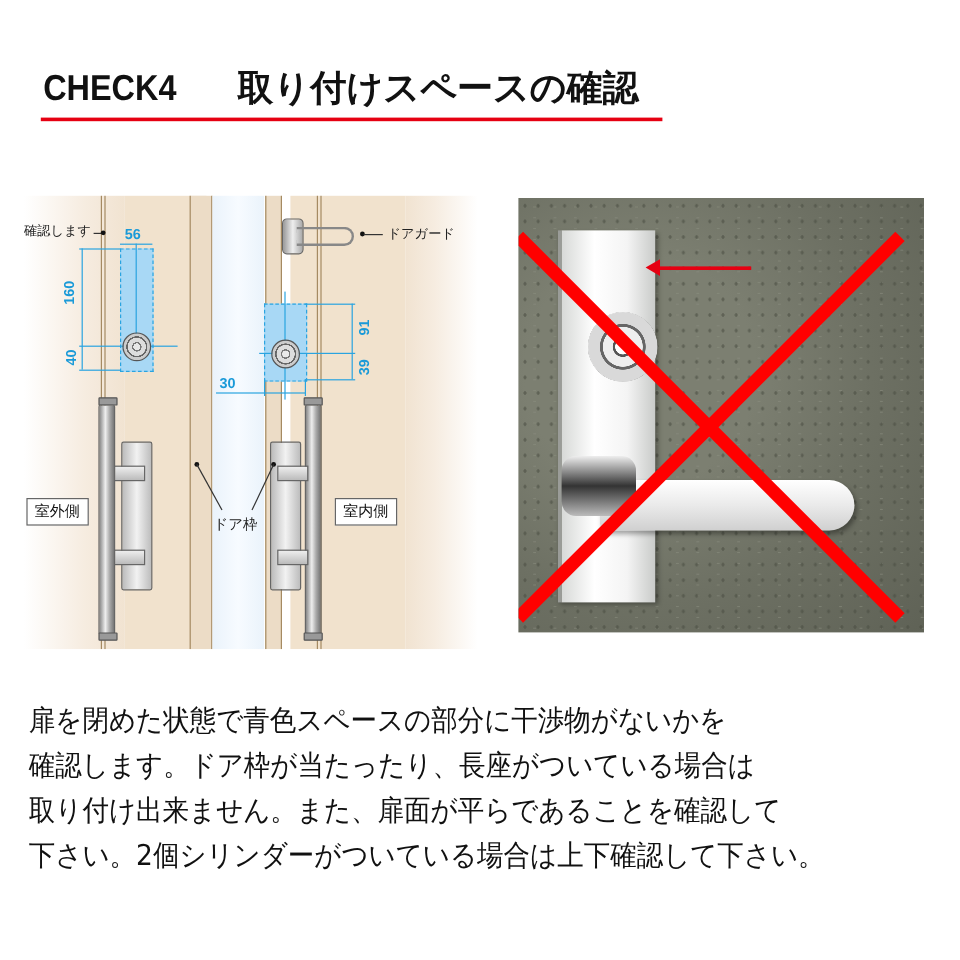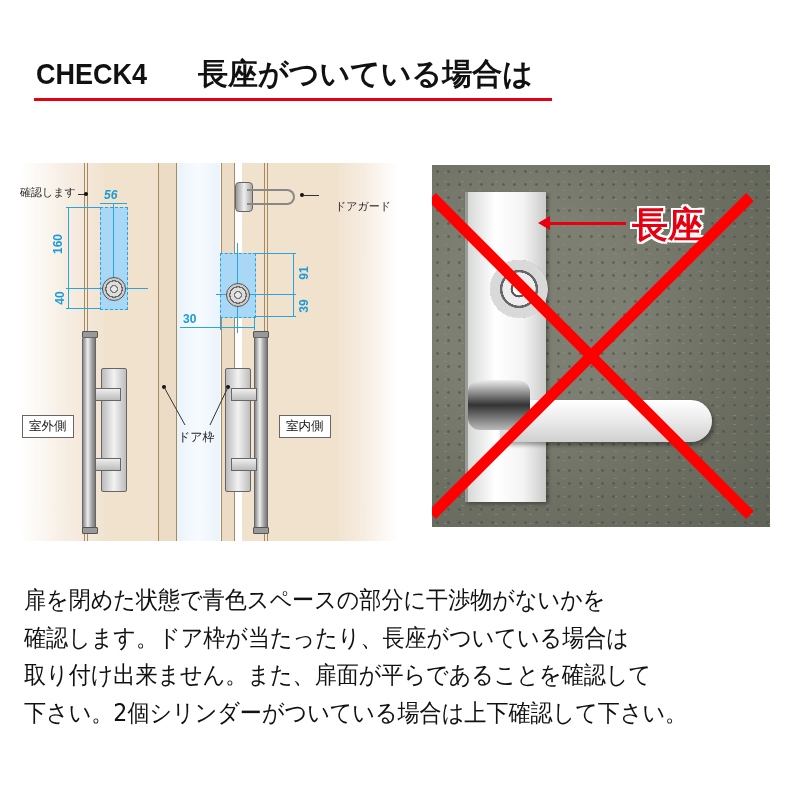--- a/index.html
+++ b/index.html
@@ -73,21 +73,21 @@
 
   
   .body-text { position: absolute; left: 24px; top: 582px; width: 770px; font-size: 24px; line-height: 37.5px; color: #111; }
   .body-text div { white-space: nowrap; transform: scaleX(0.92); transform-origin: left; }
 </style>
 </head>
 <body>
 
 <div class="title">
   <span class="check">CHECK4</span>
-  <span class="jp">長座がついている場合は</span>
+  <span class="jp">取り付けスペースの確認</span>
 </div>
 <div class="title-rule"></div>
 
 <div class="diagram">
   <div class="wall-left"></div>
   <div class="wall-right"></div>
   <div class="door-panel left"></div>
   <div class="door-panel right"></div>
   <div class="frame left"></div>
   <div class="gap"></div>
@@ -97,36 +97,36 @@
   <div class="vline" style="left:244px;"></div>
   <div class="vline" style="left:247px;"></div>
 
   <span class="callout" style="left:0px; top:22px;">確認します</span>
   <div class="leader" style="left:58px; top:31px; width:8px;"></div>
   <div class="dot" style="left:64px; top:29px;"></div>
 
   <div class="blue-zone" style="left:80px; top:44px; width:26px; height:101px;"></div>
   <div class="dim-line" style="left:93px; top:40px; width:1px; height:80px;"></div>
   <div class="dim-line" style="left:80px; top:40px; width:27px; height:1px;"></div>
-  <span class="dim-text" style="left:84px; top:25px;font-style:italic;">56</span>
+  <span class="dim-text" style="left:84px; top:25px;">56</span>
   <div class="dim-line" style="left:48px; top:44px; width:1px; height:101px;"></div>
   <div class="dim-line" style="left:46px; top:44px; width:34px; height:1px;"></div>
   <div class="dim-line" style="left:46px; top:125px; width:82px; height:1px;"></div>
   <div class="dim-line" style="left:46px; top:145px; width:34px; height:1px;"></div>
   <span class="dim-text rot" style="left:28px; top:74px;">160</span>
   <span class="dim-text rot" style="left:33px; top:128px;">40</span>
   <div class="cylinder" style="left:82px; top:114px;"></div>
 
   <div class="guard">
     <div class="base"></div>
     <div class="loop"></div>
   </div>
   <div class="dot" style="left:280px; top:30px;"></div>
   <div class="leader" style="left:283px; top:32px; width:16px;"></div>
-  <span class="callout" style="left:303px; top:36px;margin-left:12px;">ドアガード</span>
+  <span class="callout" style="left:303px; top:24px;">ドアガード</span>
 
   <div class="blue-zone" style="left:200px; top:90px; width:34px; height:63px;"></div>
   <div class="dim-line" style="left:217px; top:80px; width:1px; height:90px;"></div>
   <div class="dim-line" style="left:234px; top:90px; width:42px; height:1px;"></div>
   <div class="dim-line" style="left:196px; top:131px; width:80px; height:1px;"></div>
   <div class="dim-line" style="left:234px; top:153px; width:42px; height:1px;"></div>
   <div class="dim-line" style="left:273px; top:90px; width:1px; height:63px;"></div>
   <span class="dim-text rot" style="left:277px; top:103px;">91</span>
   <span class="dim-text rot" style="left:277px; top:136px;">39</span>
   <div class="dim-line" style="left:160px; top:164px; width:75px; height:1px;"></div>
@@ -162,21 +162,20 @@
 </div>
 
 <div class="photo">
   <div class="speck"></div>
   <div class="escutcheon"></div>
   <div class="key-cyl"></div>
   <div class="lever"></div>
   <div class="lever-hub"></div>
   <div class="arrow-head"></div>
   <div class="arrow-line"></div>
-  <span class="naga">長座</span>
   <svg class="cross" width="338" height="362">
     <line x1="0" y1="32" x2="318" y2="350" stroke="#ff0000" stroke-width="11"></line>
     <line x1="318" y1="32" x2="0" y2="350" stroke="#ff0000" stroke-width="11"></line>
   </svg>
 </div>
 
 <div class="body-text">
   <div>扉を閉めた状態で青色スペースの部分に干渉物がないかを</div>
   <div>確認します。ドア枠が当たったり、長座がついている場合は</div>
   <div>取り付け出来ません。また、扉面が平らであることを確認して</div>

